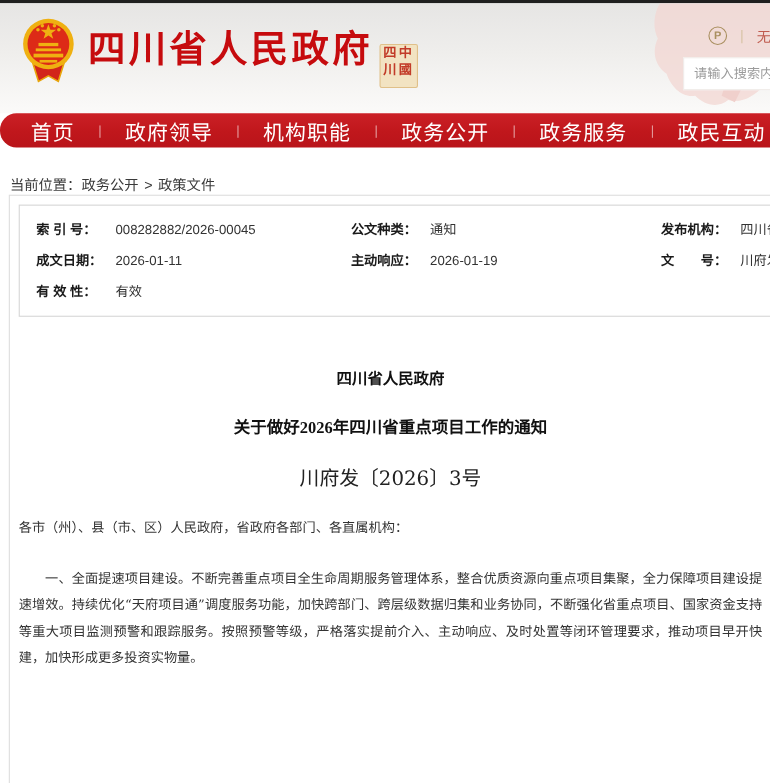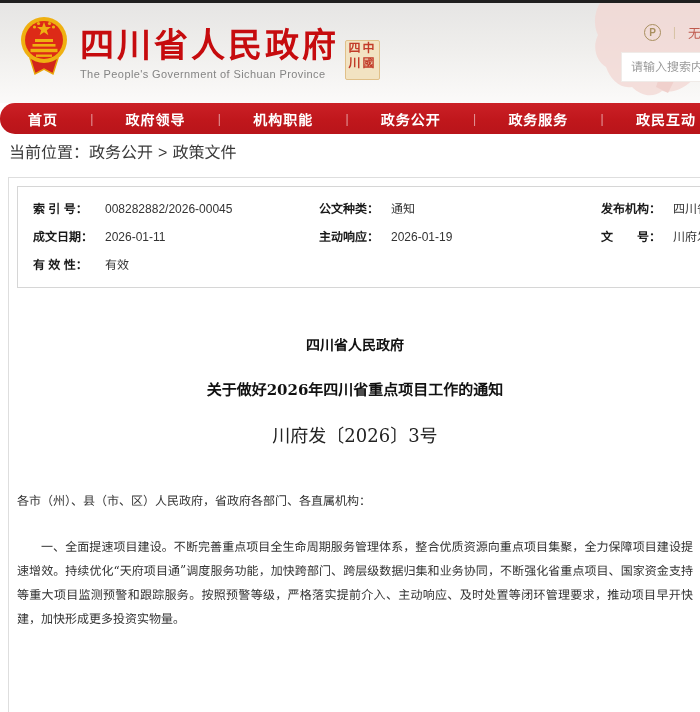--- a/index.html
+++ b/index.html
@@ -50,24 +50,24 @@
   
   .nav{
     position:absolute;left:0;top:103px;width:1000px;height:31px;
     background:linear-gradient(180deg,#cb2026 0%,#c0171c 55%,#b9141a 100%);
     border-radius:15px 0 0 15px;
   }
   .nav-inner{
     width:668px;height:31px;padding:0 22px 0 28px;
     display:flex;align-items:center;justify-content:space-between;
   }
-  .nav-item{color:#ffffff;font-size:14px;font-weight:bold;letter-spacing:1px;cursor:pointer;white-space:nowrap;}
+  .nav-item{color:#ffffff;font-size:19px;font-weight:normal;letter-spacing:1px;cursor:pointer;white-space:nowrap;}
   .nav-sep{color:rgba(255,255,255,.55);font-size:12px;}
   
-  .breadcrumb{position:absolute;left:9px;top:143px;font-size:16px;color:#3a3a3a;line-height:20px;}
+  .breadcrumb{position:absolute;left:9px;top:159px;font-size:13px;color:#3a3a3a;line-height:20px;}
   .breadcrumb .crumb{cursor:pointer;}
   .breadcrumb .bc-sep{margin:0 5px;color:#3a3a3a;}
   
   .panel{
     position:absolute;left:8px;top:177px;width:984px;height:560px;
     background:#ffffff;border:1px solid #dedede;box-sizing:border-box;
   }
   .meta-box{
     position:relative;margin:8px 8px 0 8px;height:102px;
     border:1px solid #d6d6d6;box-sizing:border-box;
@@ -82,24 +82,24 @@
   .doc{
     margin-left:8px;width:676px;
     font-family:"DejaVu Serif",serif;color:#333;
   }
   .doc-org{
     text-align:center;font-size:14px;font-weight:bold;color:#111;
     margin-top:46px;line-height:22px;
   }
   .doc-title{
     text-align:center;font-size:15px;font-weight:bold;color:#111;
-    margin-top:23px;line-height:22px;
+    margin-top:23px;line-height:22px;font-family:Liberation Serif, serif;
   }
   .doc-num{text-align:center;font-size:18px;color:#222;margin-top:24px;line-height:22px;}
-  .doc-salutation{font-size:12px;color:#333;margin-top:42px;line-height:24px;}
+  .doc-salutation{font-size:12px;color:#333;margin-top:21px;line-height:24px;}
   .doc-para{
     font-size:12px;color:#333;line-height:24px;
     text-indent:2em;text-align:justify;margin-top:22px;
   }
   .doc-para + .doc-para{margin-top:26px;}
 </style>
 </head>
 <body>
 
 <div class="topbar"></div>
@@ -120,21 +120,20 @@
       <circle cx="18.5" cy="9.5" r="1.6" fill="#efb011"></circle>
       <circle cx="29.5" cy="9.5" r="1.6" fill="#efb011"></circle>
       <circle cx="33.5" cy="13" r="1.6" fill="#efb011"></circle>
       <rect x="15" y="25" width="18" height="3" fill="#efb011"></rect>
       <rect x="12.5" y="30" width="23" height="2.6" fill="#efb011"></rect>
       <rect x="10.5" y="34.8" width="27" height="3.4" fill="#efb011"></rect>
       <rect x="16" y="40.5" width="16" height="2.4" fill="#efb011"></rect>
     </svg>
     <div class="brand">
       <div class="site-title">四川省人民政府</div>
-      <div class="site-sub">The People's Government of Sichuan Province</div>
     </div>
   </div>
 
   <div class="seal">
     <div>四中</div>
     <div>川國</div>
   </div>
 
   <div class="access">
     <span class="p-icon">P</span>

